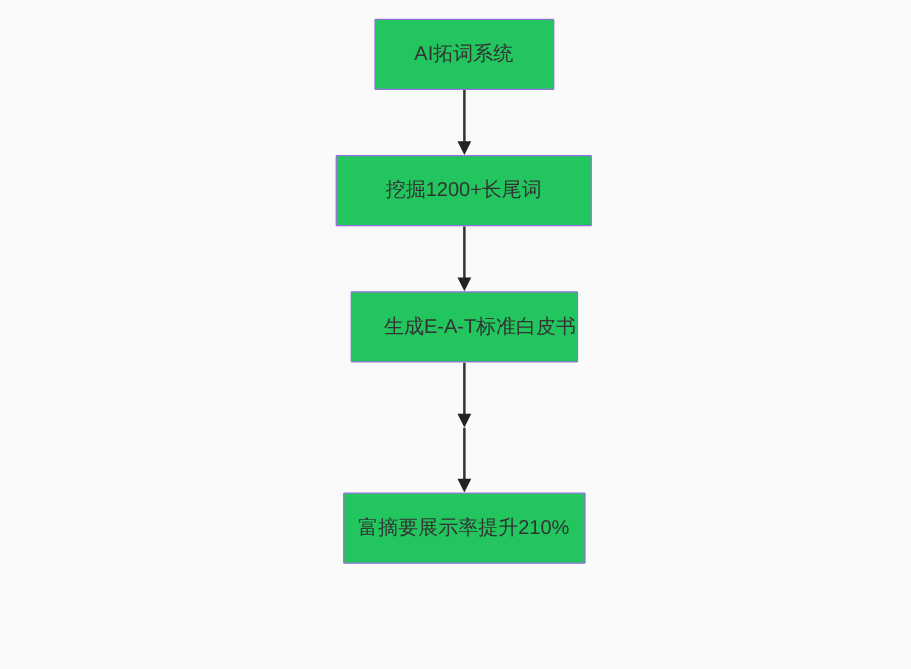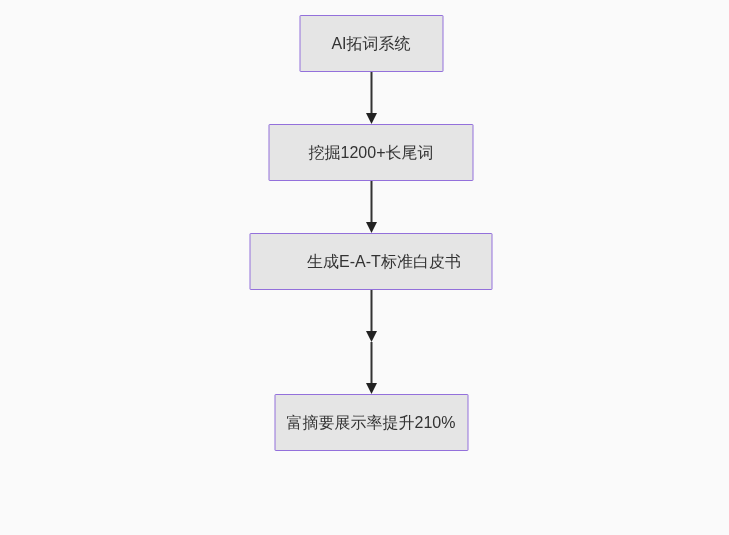--- a/index.html
+++ b/index.html
@@ -22,32 +22,32 @@
     display: flex;
     flex-direction: column;
     align-items: center;
   }
   .node {
     box-sizing: border-box;
     height: 57px;
     display: flex;
     align-items: center;
     justify-content: center;
-    background: #e5e5e5;
+    background: #22c55e;
     border: 1px solid #9370DB;
     border-radius: 1px;
     color: #333333;
     font-size: 16px;
     line-height: 1;
     white-space: nowrap;
     text-align: center;
   }
   .node.n0 { width: 144px; }
   .node.n1 { width: 205px; }
-  .node.n2 { width: 243px; padding-left: 26px; }
+  .node.n2 { width: 182px; padding-left: 26px; }
   .node.n3 { width: 216px; }
   .node.n4 { width: 194px; }
   .connector {
     width: 14px;
     height: 52px;
     display: block;
     flex: 0 0 auto;
   }
   .connector svg { display: block; }
 </style>

